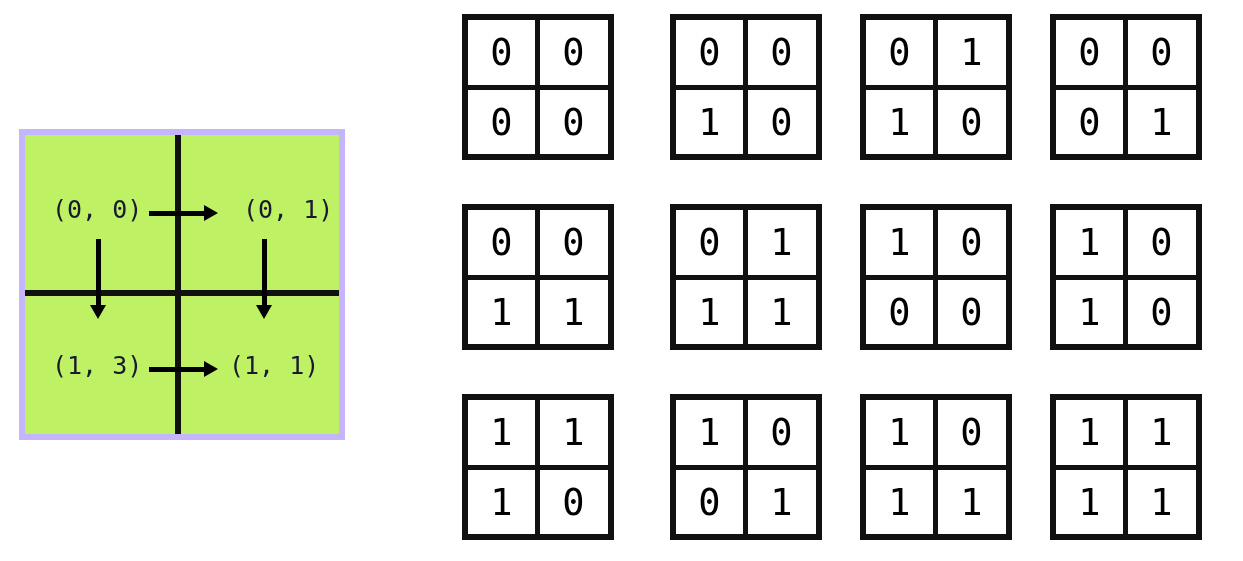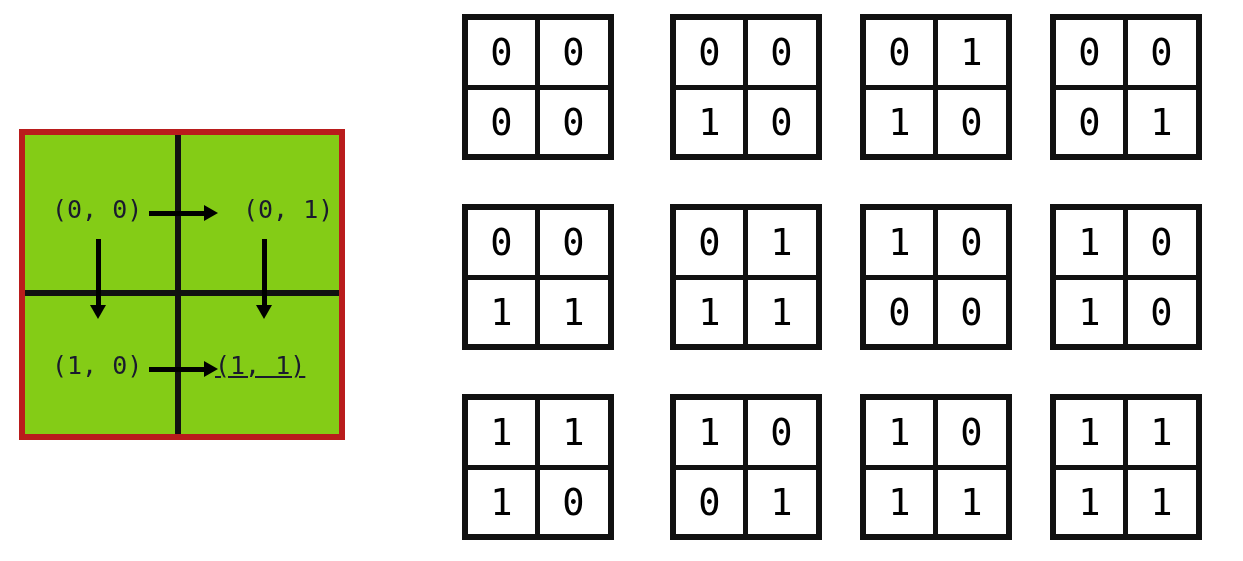--- a/index.html
+++ b/index.html
@@ -19,22 +19,22 @@
   }
 
   
   #coord-diagram {
     position: absolute;
     left: 19px;
     top: 129px;
     width: 326px;
     height: 311px;
     box-sizing: border-box;
-    border: 6px solid #b91c1c;
-    background: #84cc16;
+    border: 6px solid #c4b5fd;
+    background: #bef264;
   }
   .coord-divider-v {
     position: absolute;
     left: 150px;
     top: 0;
     width: 6px;
     height: 100%;
     background: #111111;
   }
   .coord-divider-h {
@@ -50,21 +50,21 @@
     font-family: "DejaVu Sans Mono", "Liberation Mono", monospace;
     font-size: 25px;
     color: #1a1a2e;
     letter-spacing: 0px;
     white-space: nowrap;
     line-height: 1;
   }
   .coord-label.lbl-00 { left: 27px; top: 62px; }
   .coord-label.lbl-01 { left: 190px; top: 62px; margin-left: 28px; }
   .coord-label.lbl-10 { left: 27px; top: 218px; }
-  .coord-label.lbl-11 { left: 190px; top: 218px; text-decoration: underline; }
+  .coord-label.lbl-11 { left: 204px; top: 218px; }
 
   
   .arrow-h {
     position: absolute;
     height: 5px;
     background: #000000;
   }
   .arrow-h::after {
     content: "";
     position: absolute;
@@ -164,21 +164,21 @@
 <body>
 
 <div id="page">
 
   <div id="coord-diagram">
     <div class="coord-divider-v"></div>
     <div class="coord-divider-h"></div>
 
     <div class="coord-label lbl-00">(0, 0)</div>
     <div class="coord-label lbl-01">(0, 1)</div>
-    <div class="coord-label lbl-10">(1, 0)</div>
+    <div class="coord-label lbl-10">(1, 3)</div>
     <div class="coord-label lbl-11">(1, 1)</div>
 
     <div class="arrow-h ah-top"></div>
     <div class="arrow-h ah-bottom"></div>
     <div class="arrow-v av-left"></div>
     <div class="arrow-v av-right"></div>
   </div>
 
   <div id="matrix-grid">
 

